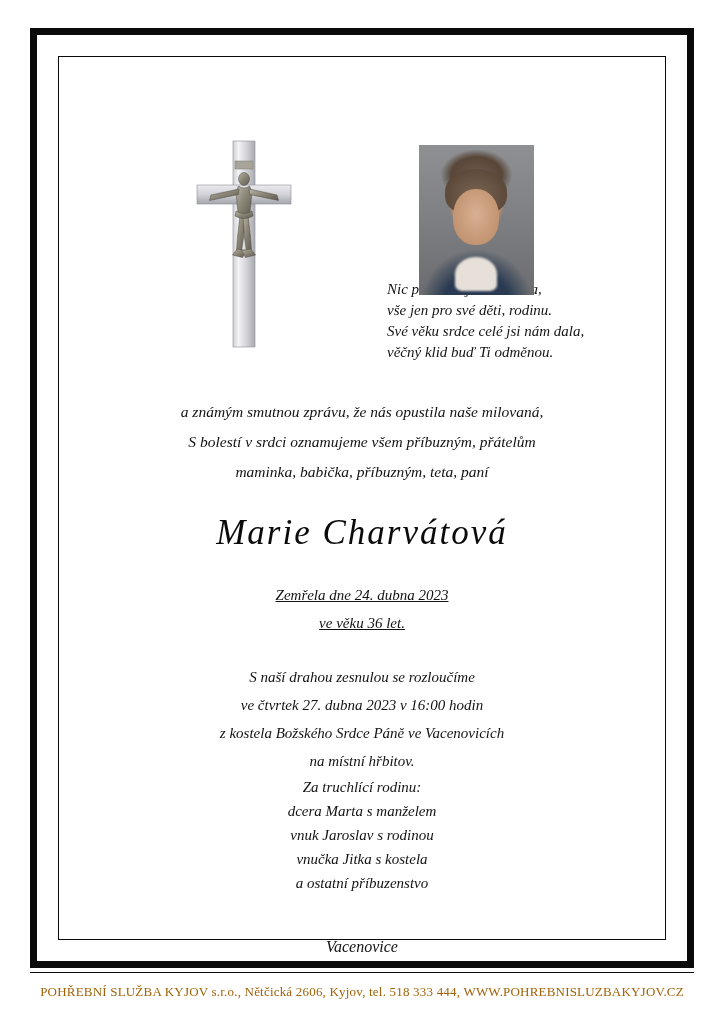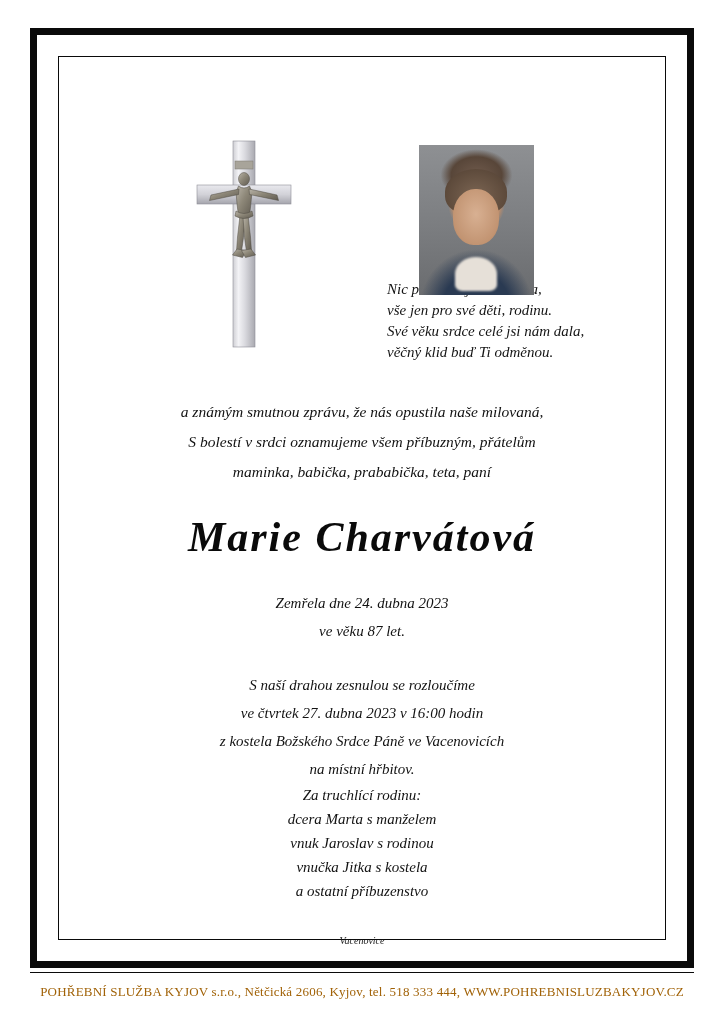--- a/index.html
+++ b/index.html
@@ -128,37 +128,37 @@
     margin-top: 34px;
     text-align: center;
     font-style: italic;
     font-size: 15.5px;
     line-height: 30px;
     color: #121212;
   }
   .name {
     margin-top: 26px;
     text-align: center;
-    font-size: 42px;
-    font-style: italic;
-    font-weight: 700;
+    font-size: 35px;
+    font-style: italic;
+    font-weight: 400;
     letter-spacing: 2px;
     color: #0a0a0a;
   }
   .block {
     text-align: center;
     font-style: italic;
     font-size: 15px;
     line-height: 28px;
     color: #121212;
   }
-  .block.died { margin-top: 28px; }
+  .block.died { margin-top: 28px; text-decoration: underline; }
   .block.farewell { margin-top: 26px; }
   .block.family { line-height: 24px; }
-  .block.place { margin-top: 24px; font-size: 10px; }
+  .block.place { margin-top: 38px; font-size: 16px; }
 
   
   .footer {
     position: absolute;
     left: 30px;
     top: 984px;
     width: 664px;
     text-align: center;
     font-size: 13px;
     letter-spacing: 0.2px;
@@ -237,28 +237,28 @@
       <div class="verse">
         <div>Nic pro sebe jsi nežádala,</div>
         <div>vše jen pro své děti, rodinu.</div>
         <div>Své věku srdce celé jsi nám dala,</div>
         <div>věčný klid buď Ti odměnou.</div>
       </div>
 
       <div class="announce">
         <div>a známým smutnou zprávu, že nás opustila naše milovaná,</div>
         <div>S bolestí v srdci  oznamujeme všem příbuzným, přátelům</div>
-        <div>maminka, babička, prababička, teta, paní</div>
+        <div>maminka, babička, příbuzným, teta, paní</div>
       </div>
 
       <div class="name">Marie Charvátová</div>
 
       <div class="block died">
         <div>Zemřela dne 24. dubna 2023</div>
-        <div>ve věku 87 let.</div>
+        <div>ve věku 36 let.</div>
       </div>
 
       <div class="block farewell">
         <div>S naší drahou zesnulou se rozloučíme</div>
         <div>ve čtvrtek 27. dubna 2023 v 16:00 hodin</div>
         <div>z kostela Božského Srdce Páně ve Vacenovicích</div>
         <div>na místní hřbitov.</div>
       </div>
 
       <div class="block family">

